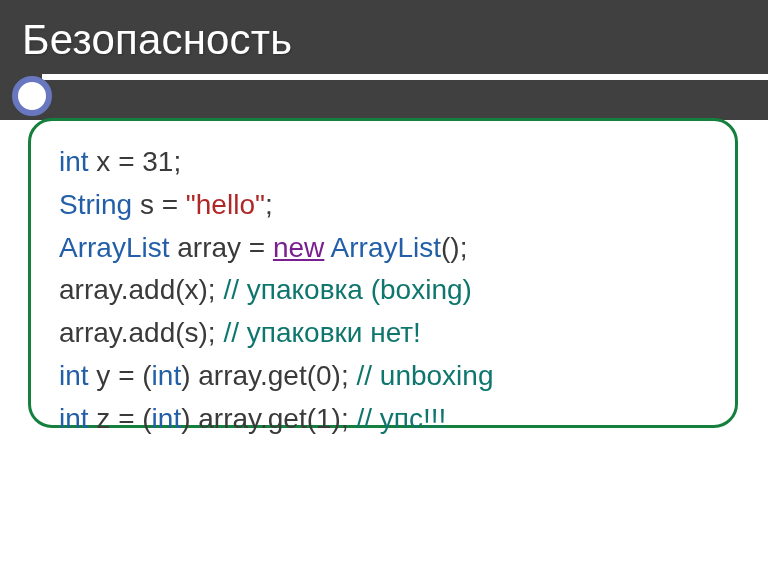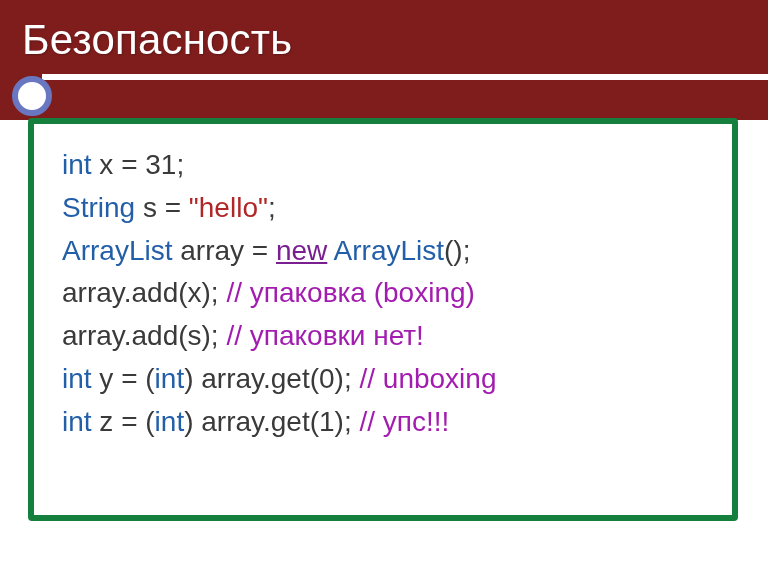--- a/index.html
+++ b/index.html
@@ -18,21 +18,21 @@
     height: 576px;
     box-sizing: border-box;
   }
 
   .title-band {
     position: absolute;
     left: 0;
     top: 0;
     width: 100%;
     height: 120px;
-    background: #7f1d1d;
+    background: #404040;
     box-sizing: border-box;
   }
 
   .title-text {
     position: absolute;
     left: 22px;
     top: 18px;
     font-size: 42px;
     color: #ffffff;
     font-weight: 400;
@@ -60,39 +60,39 @@
     top: 74px;
     height: 6px;
     background: #ffffff;
   }
 
   .content-frame {
     position: absolute;
     left: 28px;
     top: 118px;
     width: 710px;
-    height: 403px;
-    border: 6px solid #15803d;
-    border-radius: 4px;
+    height: 310px;
+    border: 3px solid #15803d;
+    border-radius: 24px;
     box-sizing: border-box;
     padding: 20px 28px 14px 28px;
   }
 
   .code-block {
     font-family: Verdana, Arial, sans-serif;
     font-size: 28px;
     line-height: 1.53;
     color: #3a3a3a;
     white-space: pre;
   }
 
   .tok-type    { color: #225fa8; }
   .tok-keyword { color: #7a1f8f; text-decoration: underline; }
   .tok-string  { color: #b02727; }
-  .tok-comment { color: #a21caf; }
+  .tok-comment { color: #0f766e; }
   .tok-default { color: #3a3a3a; }
 </style>
 </head>
 <body>
 
 <div class="slide">
 
   <div class="title-band">
     <div class="title-underline"></div>
     <div class="title-text">Безопасность</div>

